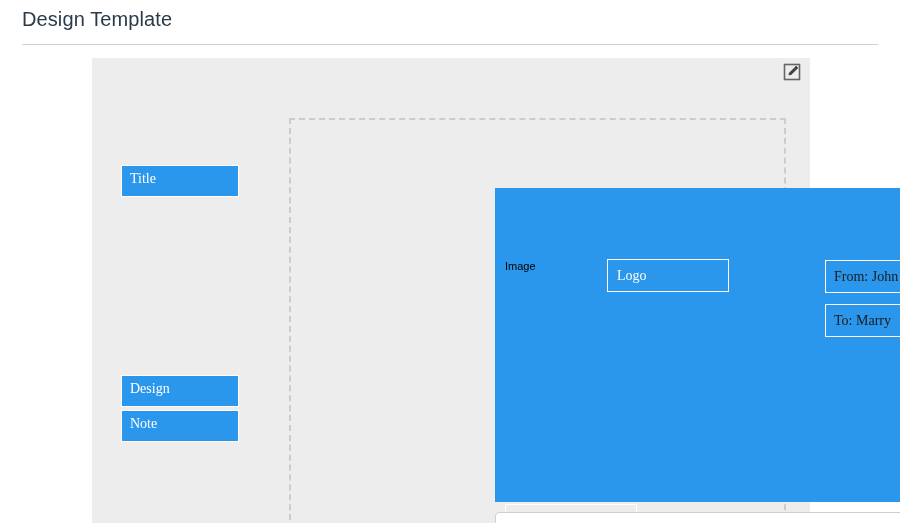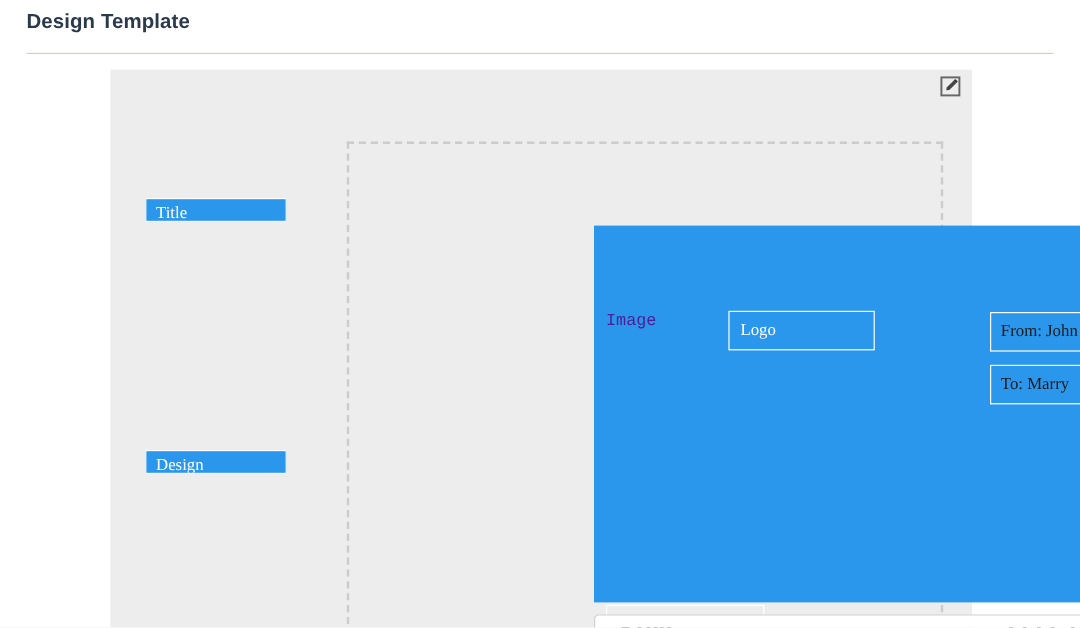--- a/index.html
+++ b/index.html
@@ -20,22 +20,22 @@
     position: absolute;
     left: 0;
     top: 0;
     width: 900px;
     height: 46px;
   }
   #page-title {
     position: absolute;
     left: 22px;
     top: 8px;
-    font-size: 17px;
-    font-weight: bold;
+    font-size: 20px;
+    font-weight: normal;
     color: #2b3a4a;
     letter-spacing: 0.1px;
     white-space: nowrap;
   }
   #header-divider {
     position: absolute;
     left: 22px;
     top: 44px;
     width: 856px;
     height: 1px;
@@ -61,21 +61,21 @@
     height: 18px;
     cursor: pointer;
     line-height: 0;
   }
 
   
   .palette-chip {
     position: absolute;
     left: 29px;
     width: 118px;
-    height: 20px;
+    height: 32px;
     box-sizing: border-box;
     background: #2b97ec;
     border: 1px solid #ffffff;
     color: #ffffff;
     font-family: "Liberation Serif", serif;
     font-size: 14px;
     line-height: 26px;
     padding-left: 8px;
     white-space: nowrap;
     overflow: hidden;
@@ -114,23 +114,23 @@
     font-family: "Liberation Serif", serif;
     white-space: nowrap;
     overflow: hidden;
     cursor: move;
   }
 
   #image-label {
     position: absolute;
     left: 10px;
     top: 72px;
-    color: #4c1d95;
-    font-family: Liberation Mono, monospace;
-    font-size: 14px;
+    color: #000000;
+    font-family: Liberation Sans, sans-serif;
+    font-size: 11px;
     cursor: move;
   }
 
   #logo-box {
     left: 112px;
     top: 71px;
     width: 122px;
     height: 33px;
     color: #ffffff;
     font-size: 14px;
@@ -221,20 +221,23 @@
       <path d="M11.6 4.2 L13.0 2.8 L15.2 5.0 L13.8 6.4 Z" fill="#333333"></path>
     </svg>
   </div>
 
   <div class="palette-chip" id="chip-title">
     <span>Title</span>
   </div>
   <div class="palette-chip" id="chip-barcode">
     <span>Design</span>
   </div>
+  <div class="palette-chip" id="chip-note">
+    <span>Note</span>
+  </div>
 
   <div id="card-dropzone">
 
     <div id="gift-card">
 
       <div id="image-label">Image</div>
 
       <div class="card-box" id="logo-box">Logo</div>
 
       <div class="card-box" id="from-box">From: John</div>

